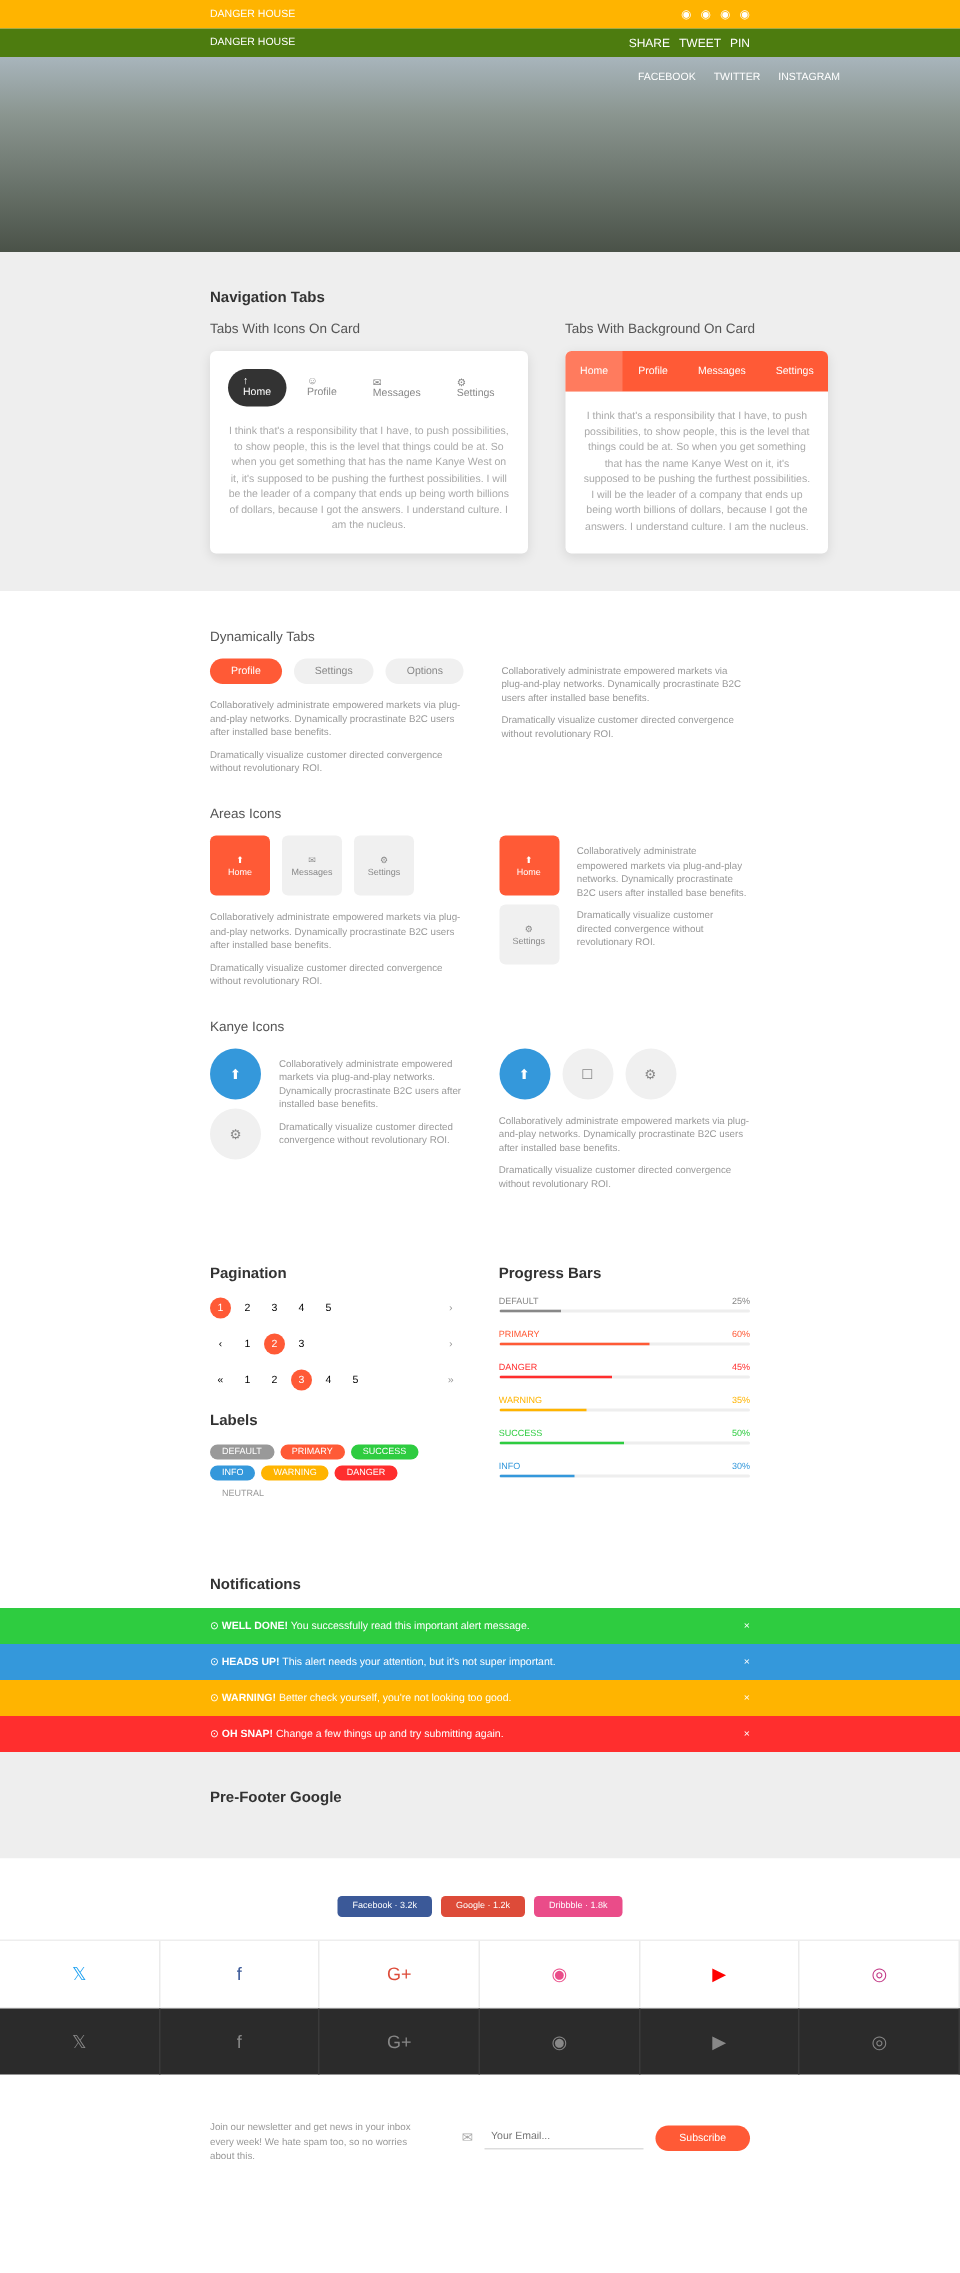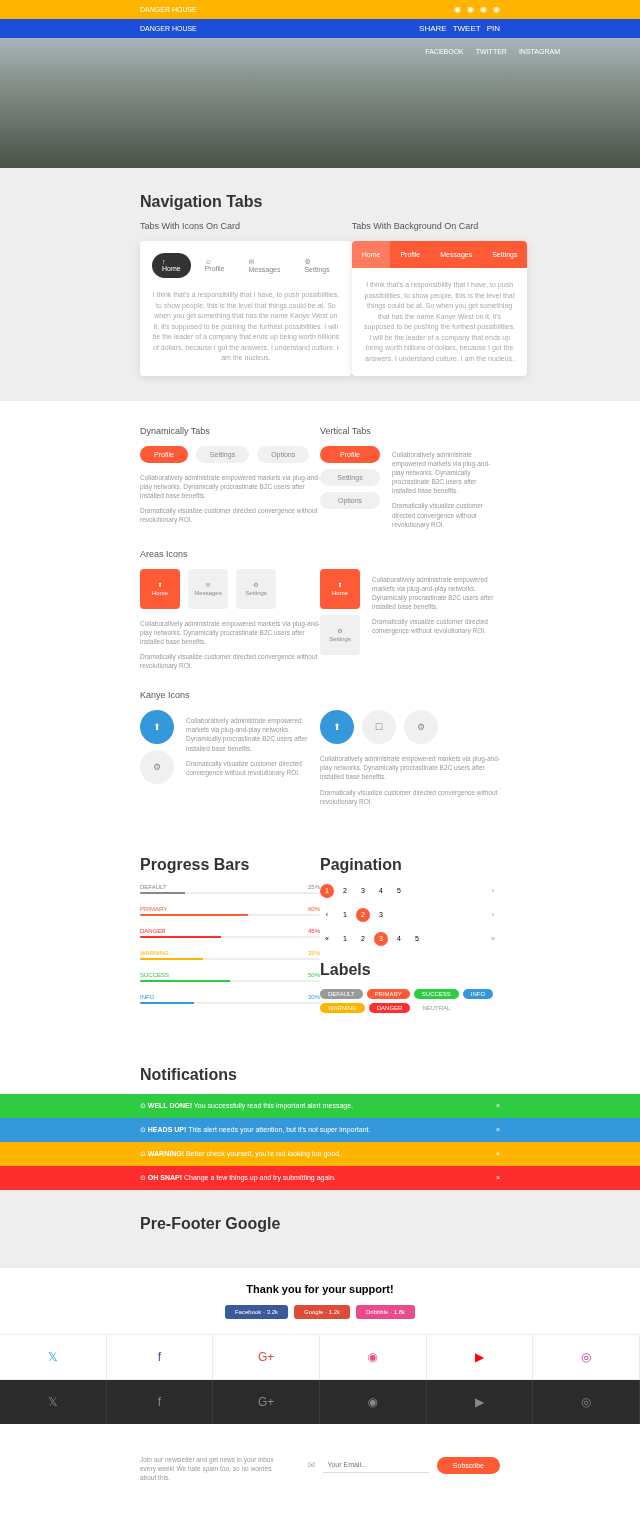--- a/index.html
+++ b/index.html
@@ -1,28 +1,28 @@
 <!DOCTYPE html>
 <html><head>
 <meta charset="utf-8">
 <style>
 *{margin:0;padding:0;box-sizing:border-box;font-family:-apple-system,BlinkMacSystemFont,sans-serif}
 body{background:#fff;font-size:9px}
 .bar{padding:5px 0}
 .bar-yellow{background:#ffb400}
-.bar-red{background:#1d4ed8}
+.bar-red{background:#4d7c0f}
 .container{max-width:380px;margin:0 auto;padding:0 10px}
 .bar .container{display:flex;justify-content:space-between;align-items:center;color:#fff;font-size:7px}
 .hero{height:130px;background:linear-gradient(180deg,#a8b5bc 0%,#8a958f 30%,#4a5248 100%);position:relative}
 .hero-social{position:absolute;right:80px;top:10px;color:#fff;font-size:7px;display:flex;gap:12px}
 .section{padding:25px 0}
 .gray-bg{background:#eee}
-.h2{font-size:16px;font-weight:700;margin-bottom:10px;color:#333}
+.h2{font-size:10px;font-weight:700;margin-bottom:10px;color:#333}
 .h3{font-size:9px;font-weight:500;margin-bottom:10px;color:#555}
-.row{display:flex;gap:0}
+.row{display:flex;gap:25px}
 .col{flex:1}
 .card{background:#fff;border-radius:4px;padding:12px;box-shadow:0 2px 8px rgba(0,0,0,0.1)}
 .tab-dark{display:flex;gap:4px;margin-bottom:12px}
 .tab-dark a{padding:5px 10px;border-radius:15px;font-size:7px;color:#888;text-decoration:none}
 .tab-dark a.active{background:#333;color:#fff}
 .tab-bg{background:#ff5a36;display:flex;border-radius:4px 4px 0 0;margin:-12px -12px 12px}
 .tab-bg a{flex:1;padding:10px;text-align:center;font-size:7px;color:#fff;text-decoration:none}
 .tab-bg a.active{background:rgba(255,255,255,0.2)}
 .body-text{font-size:7px;color:#aaa;line-height:1.5;text-align:center}
 .pills{display:flex;gap:8px;margin-bottom:10px}
@@ -133,26 +133,20 @@
       <div class="h3">Dynamically Tabs</div>
       <div class="pills">
         <div class="pill active">Profile</div>
         <div class="pill">Settings</div>
         <div class="pill">Options</div>
       </div>
       <div class="small-text">Collaboratively administrate empowered markets via plug-and-play networks. Dynamically procrastinate B2C users after installed base benefits.</div>
       <div class="small-text">Dramatically visualize customer directed convergence without revolutionary ROI.</div>
     </div>
     <div class="col" style="display:flex;gap:12px">
-      <div>
-        <div class="h3">Vertical Tabs</div>
-        <div class="pill v active">Profile</div>
-        <div class="pill v">Settings</div>
-        <div class="pill v">Options</div>
-      </div>
       <div style="flex:1;padding-top:18px">
         <div class="small-text">Collaboratively administrate empowered markets via plug-and-play networks. Dynamically procrastinate B2C users after installed base benefits.</div>
         <div class="small-text">Dramatically visualize customer directed convergence without revolutionary ROI.</div>
       </div>
     </div>
   </div>
 
   <div class="h3" style="margin-top:20px">Areas Icons</div>
   <div class="row">
     <div class="col">
@@ -212,79 +206,20 @@
       <div class="small-text">Collaboratively administrate empowered markets via plug-and-play networks. Dynamically procrastinate B2C users after installed base benefits.</div>
       <div class="small-text">Dramatically visualize customer directed convergence without revolutionary ROI.</div>
     </div>
   </div>
 </div>
   </div>
 
 <div class="section">
     <div class="container">
   <div class="row">
-    <div class="col">
-      <div class="h2">Progress Bars</div>
-      <div id="progress-container">
-            <div class="progress-row">
-              <div class="lbl" style="color:#888">
-                <span>DEFAULT</span>
-                <span>25%</span>
-              </div>
-              <div class="progress-bar">
-                <div class="progress-fill" style="width:25%;background:#888"></div>
-              </div>
-            </div>
-            <div class="progress-row">
-              <div class="lbl" style="color:#ff5a36">
-                <span>PRIMARY</span>
-                <span>60%</span>
-              </div>
-              <div class="progress-bar">
-                <div class="progress-fill" style="width:60%;background:#ff5a36"></div>
-              </div>
-            </div>
-            <div class="progress-row">
-              <div class="lbl" style="color:#ff2e2e">
-                <span>DANGER</span>
-                <span>45%</span>
-              </div>
-              <div class="progress-bar">
-                <div class="progress-fill" style="width:45%;background:#ff2e2e"></div>
-              </div>
-            </div>
-            <div class="progress-row">
-              <div class="lbl" style="color:#ffb400">
-                <span>WARNING</span>
-                <span>35%</span>
-              </div>
-              <div class="progress-bar">
-                <div class="progress-fill" style="width:35%;background:#ffb400"></div>
-              </div>
-            </div>
-            <div class="progress-row">
-              <div class="lbl" style="color:#2ecc40">
-                <span>SUCCESS</span>
-                <span>50%</span>
-              </div>
-              <div class="progress-bar">
-                <div class="progress-fill" style="width:50%;background:#2ecc40"></div>
-              </div>
-            </div>
-            <div class="progress-row">
-              <div class="lbl" style="color:#3498db">
-                <span>INFO</span>
-                <span>30%</span>
-              </div>
-              <div class="progress-bar">
-                <div class="progress-fill" style="width:30%;background:#3498db"></div>
-              </div>
-            </div>
-          </div>
-    </div>
     <div class="col">
       <div class="h2">Pagination</div>
       <div class="pagination">
             <span class="active">1</span>
             <span>2</span>
             <span>3</span>
             <span>4</span>
             <span>5</span>
             <span class="arrow">›</span>
           </div>
@@ -308,20 +243,79 @@
       <div class="labels" id="labels-container">
             <span class="label" style="background:#999">DEFAULT</span>
             <span class="label" style="background:#ff5a36">PRIMARY</span>
             <span class="label" style="background:#2ecc40">SUCCESS</span>
             <span class="label" style="background:#3498db">INFO</span>
             <span class="label" style="background:#ffb400">WARNING</span>
             <span class="label" style="background:#ff2e2e">DANGER</span>
             <span style="font-size:6px;color:#999;padding:2px 8px">NEUTRAL</span>
           </div>
     </div>
+    <div class="col">
+      <div class="h2">Progress Bars</div>
+      <div id="progress-container">
+            <div class="progress-row">
+              <div class="lbl" style="color:#888">
+                <span>DEFAULT</span>
+                <span>25%</span>
+              </div>
+              <div class="progress-bar">
+                <div class="progress-fill" style="width:25%;background:#888"></div>
+              </div>
+            </div>
+            <div class="progress-row">
+              <div class="lbl" style="color:#ff5a36">
+                <span>PRIMARY</span>
+                <span>60%</span>
+              </div>
+              <div class="progress-bar">
+                <div class="progress-fill" style="width:60%;background:#ff5a36"></div>
+              </div>
+            </div>
+            <div class="progress-row">
+              <div class="lbl" style="color:#ff2e2e">
+                <span>DANGER</span>
+                <span>45%</span>
+              </div>
+              <div class="progress-bar">
+                <div class="progress-fill" style="width:45%;background:#ff2e2e"></div>
+              </div>
+            </div>
+            <div class="progress-row">
+              <div class="lbl" style="color:#ffb400">
+                <span>WARNING</span>
+                <span>35%</span>
+              </div>
+              <div class="progress-bar">
+                <div class="progress-fill" style="width:35%;background:#ffb400"></div>
+              </div>
+            </div>
+            <div class="progress-row">
+              <div class="lbl" style="color:#2ecc40">
+                <span>SUCCESS</span>
+                <span>50%</span>
+              </div>
+              <div class="progress-bar">
+                <div class="progress-fill" style="width:50%;background:#2ecc40"></div>
+              </div>
+            </div>
+            <div class="progress-row">
+              <div class="lbl" style="color:#3498db">
+                <span>INFO</span>
+                <span>30%</span>
+              </div>
+              <div class="progress-bar">
+                <div class="progress-fill" style="width:30%;background:#3498db"></div>
+              </div>
+            </div>
+          </div>
+    </div>
   </div>
 </div>
   </div>
 
 <div class="section" style="padding-bottom:0">
     <div class="container">
   <div class="h2">Notifications</div>
 </div>
   </div>
 <div id="alerts-container">
@@ -350,21 +344,20 @@
       </div>
     </div>
   </div>
 
 <div class="section gray-bg">
     <div class="container">
   <div class="h2">Pre-Footer Google</div>
 </div>
   </div>
 <div class="prefooter-center" style="background:#fff">
-  <div style="font-size:11px;font-weight:700">Thank you for your support!</div>
   <div class="social-btns" id="social-btns">
       <span class="social-btn" style="background:#3b5998">Facebook · 3.2k</span>
       <span class="social-btn" style="background:#dd4b39">Google · 1.2k</span>
       <span class="social-btn" style="background:#ea4c89">Dribbble · 1.8k</span>
     </div>
 </div>
 <div class="social-row">
   <a style="color:#1da1f2">𝕏</a>
     <a style="color:#3b5998">f</a>
     <a style="color:#dd4b39">G+</a>

